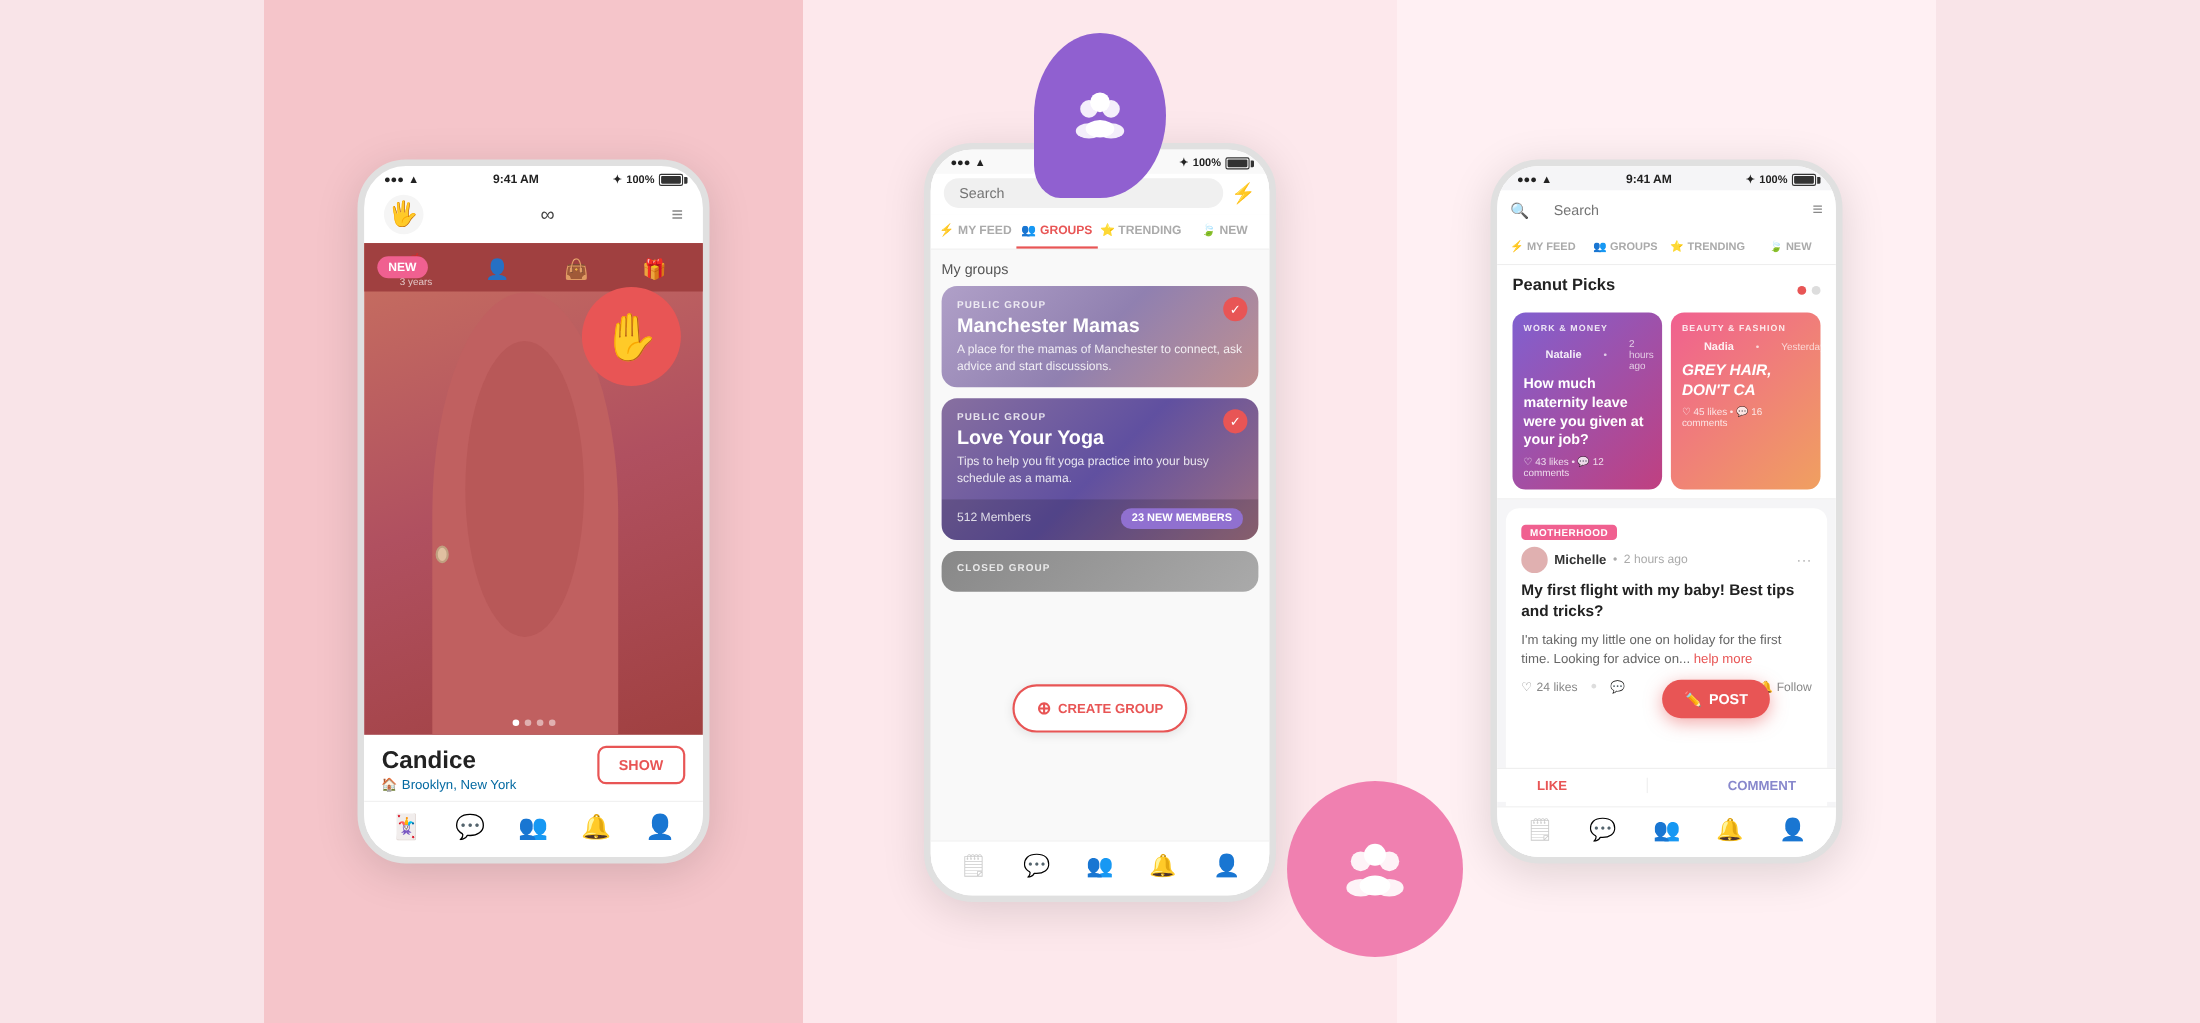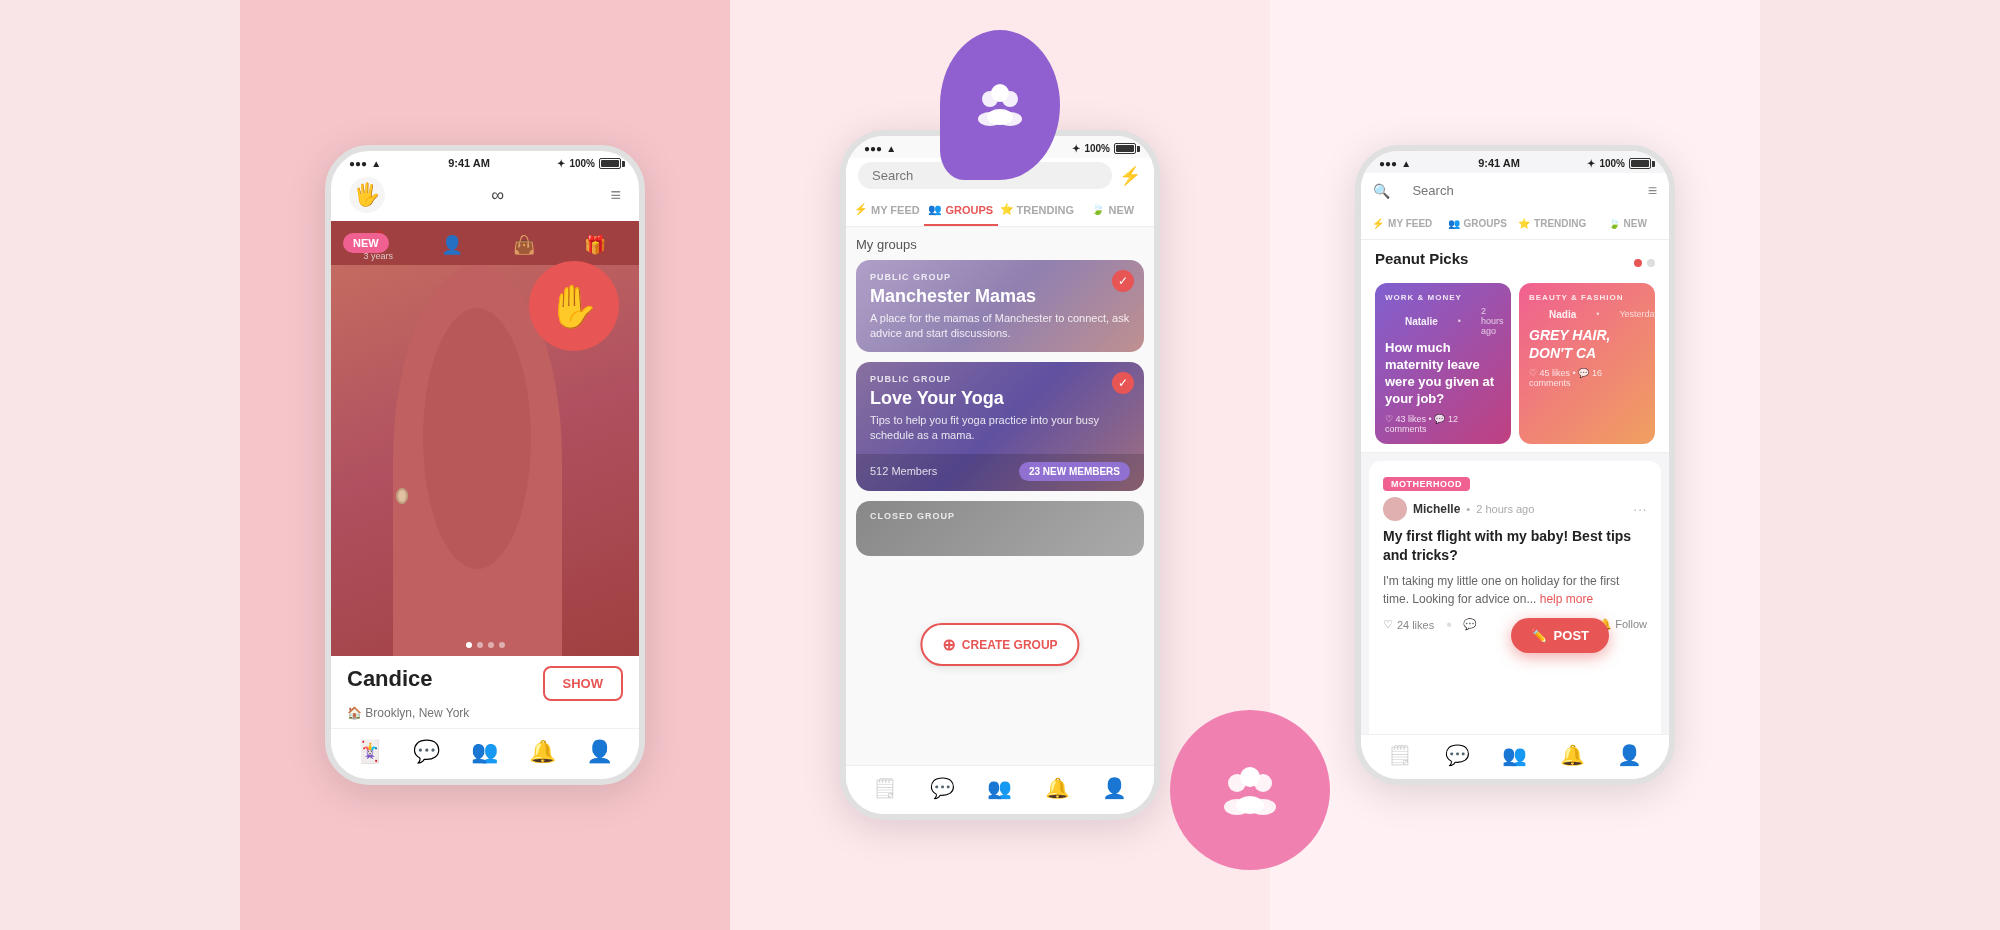--- a/index.html
+++ b/index.html
@@ -136,21 +136,21 @@
     }
 
     .phone1-profile {
       background: #fff;
       padding: 10px 16px 8px;
       display: flex;
       justify-content: space-between;
       align-items: flex-start;
     }
     .profile-name { font-size: 22px; font-weight: 700; color: #222; }
-    .profile-loc { font-size: 12px; color: #737373; margin-top: 14px; }
+    .profile-loc { font-size: 12px; color: #0369a1; margin-top: 2px; }
     .show-btn {
       border: 2px solid #e85555;
       color: #e85555;
       background: #fff;
       padding: 8px 18px;
       border-radius: 8px;
       font-size: 13px;
       font-weight: 700;
       cursor: pointer;
     }
@@ -645,21 +645,21 @@
               <div class="group-type">PUBLIC GROUP</div>
               <div class="group-title">Love Your Yoga</div>
               <div class="group-desc">Tips to help you fit yoga practice into your busy schedule as a mama.</div>
             </div>
             <div class="group-footer" style="background:rgba(0,0,0,0.15);">
               <span class="group-members">512 Members</span>
               <span class="new-members-badge">23 NEW MEMBERS</span>
             </div>
           </div>
 
-          <div class="group-card closed" style="height:55px; overflow:hidden;">
+          <div class="group-card closed" style="height:37px; overflow:hidden;">
             <div class="group-card-inner" style="padding:10px 14px 6px;">
               <div class="group-type">CLOSED GROUP</div>
             </div>
           </div>
         </div>
 
         <div style="position:absolute; bottom:68px; left:50%; transform:translateX(-50%); z-index:20;">
           <button class="create-group-btn">
             <span style="font-size:16px; font-weight:900;">⊕</span>
             <span>CREATE GROUP</span>
@@ -808,20 +808,25 @@
           </div>
         </div>
 
         <div style="position:absolute; bottom:68px; right:20px; z-index:20;">
           <div class="post-big-btn">
             <span>✏️</span>
             <span>POST</span>
           </div>
         </div>
 
+        <div style="border-top:1px solid #eee; background:#fff; position:absolute; bottom:50px; left:0; right:0; display:flex; justify-content:space-around; padding:8px 0;">
+          <button style="background:none; border:none; color:#e85555; font-weight:700; font-size:12px; display:flex; align-items:center; gap:4px; cursor:pointer;">LIKE</button>
+          <div style="width:1px; background:#eee;"></div>
+          <button style="background:none; border:none; color:#8888cc; font-weight:700; font-size:12px; display:flex; align-items:center; gap:4px; cursor:pointer;">COMMENT</button>
+        </div>
 
         <div class="phone3-bottom-nav" style="position:absolute; bottom:0; left:0; right:0; display:flex; justify-content:space-around; padding:8px 10px 12px; border-top:1px solid #f0f0f0; background:#fff;">
           <span style="font-size:20px; color:#ccc;">🗒</span>
           <span style="font-size:20px; color:#ccc;">💬</span>
           <span style="font-size:20px; color:#ccc;">👥</span>
           <span style="font-size:20px; color:#ccc;">🔔</span>
           <span style="font-size:20px; color:#ccc;">👤</span>
         </div>
       </div>
     </div>

